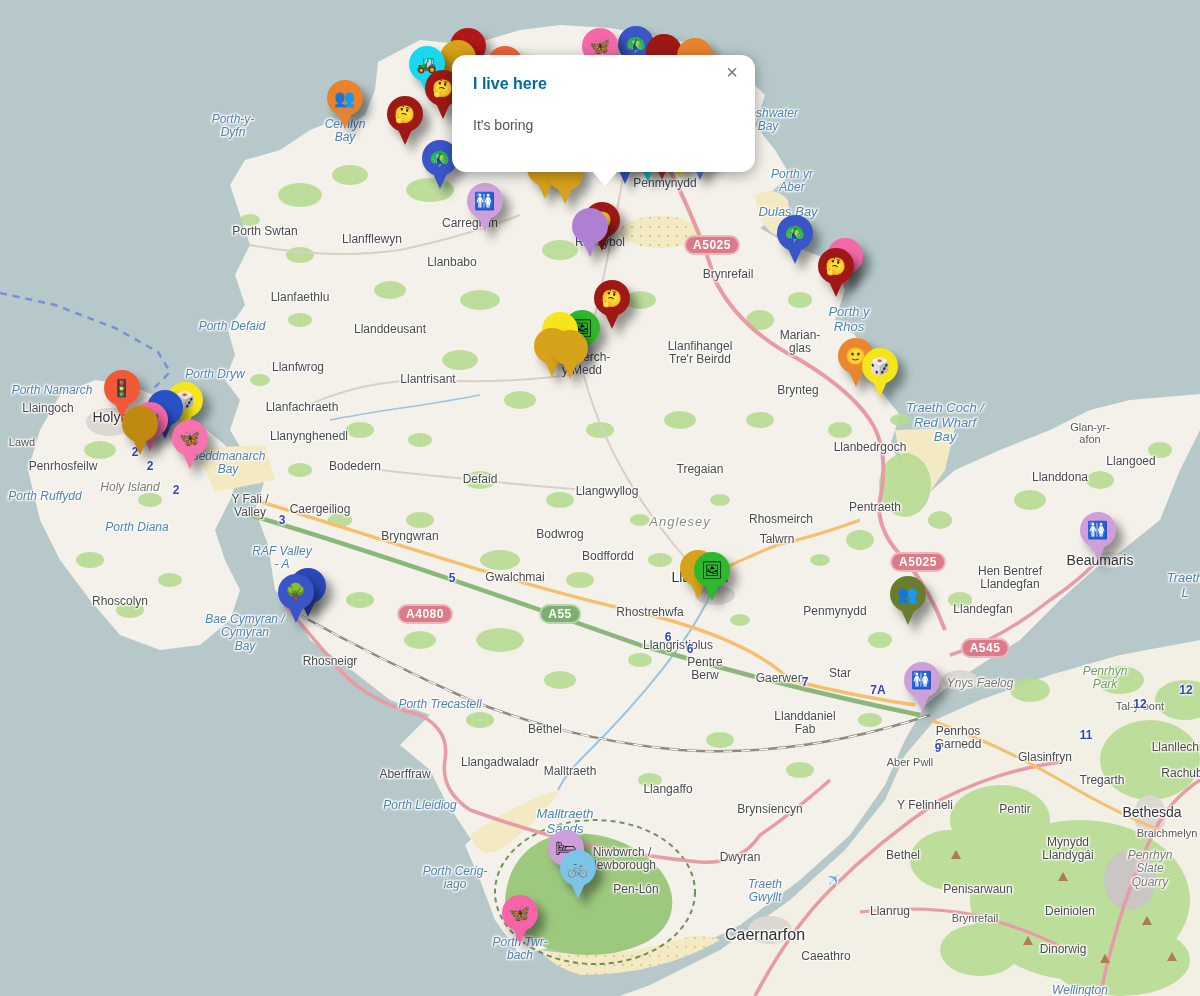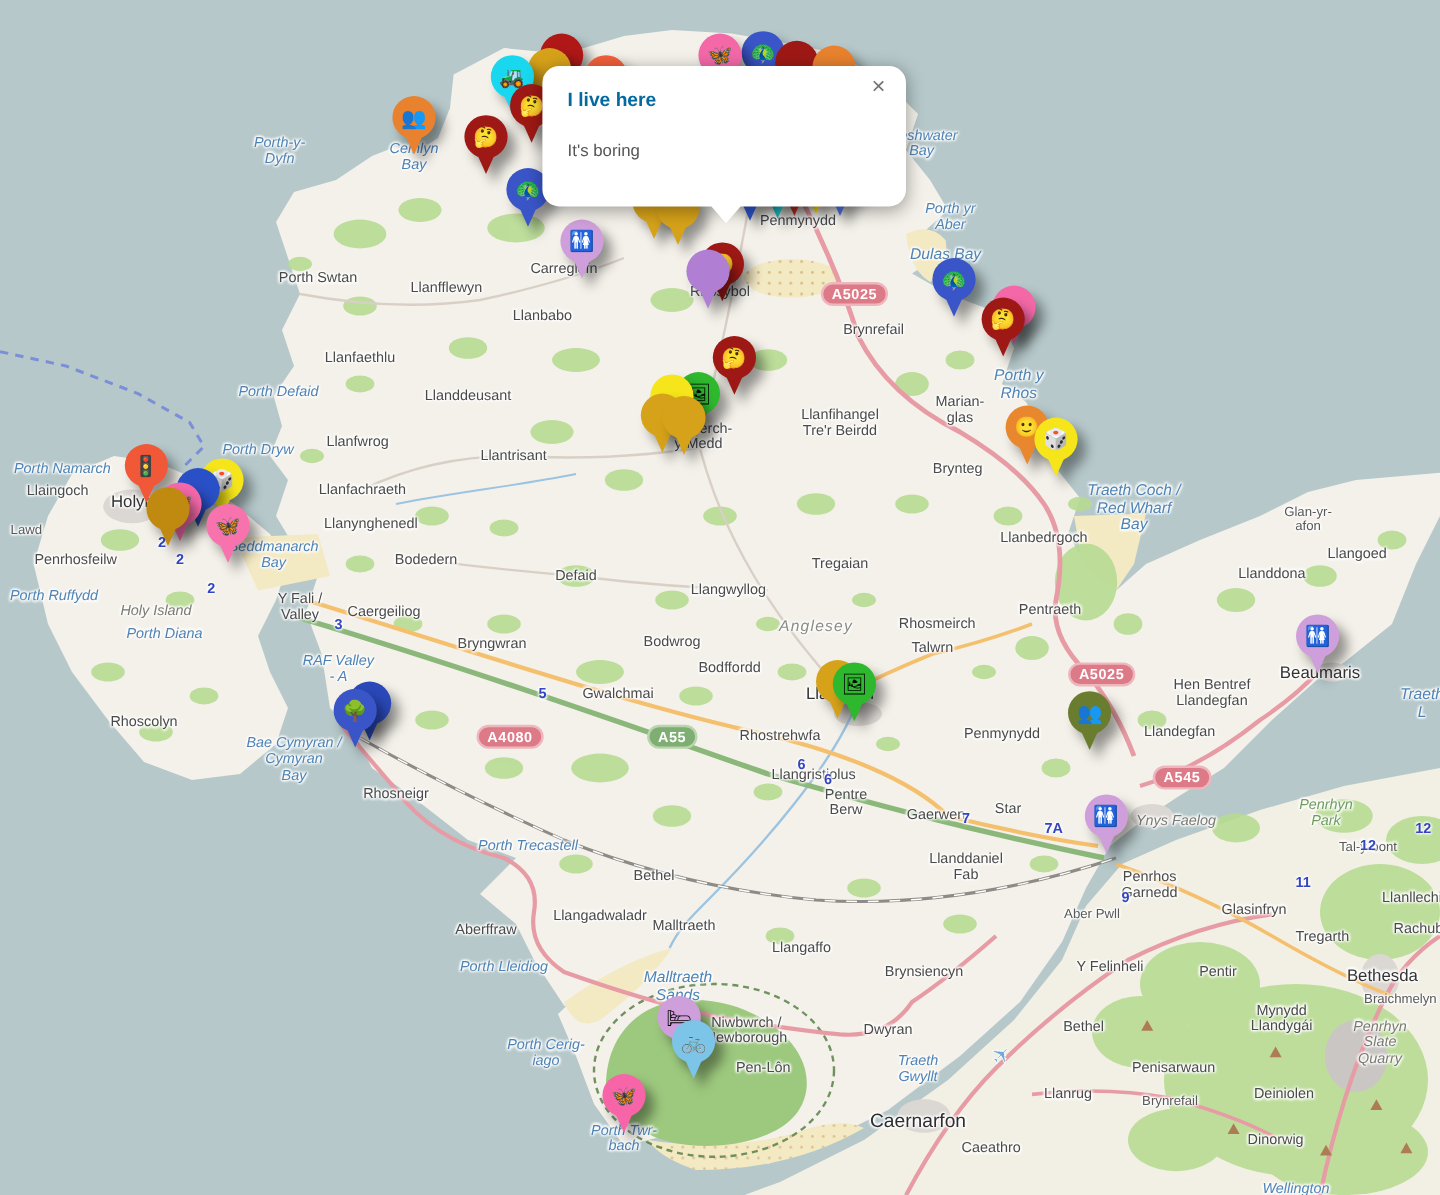--- a/index.html
+++ b/index.html
@@ -348,21 +348,21 @@
       <div class="lbl water" style="left: 520px; top: 949px;">Porth Twr-
 bach</div>
       <div class="lbl water" style="left: 52px; top: 391px;">Porth Namarch</div>
       <div class="lbl town" style="left: 48px; top: 409px;">Llaingoch</div>
       <div class="lbl big" style="left: 122px; top: 418px;">Holyhead</div>
       <div class="lbl town-sm" style="left: 22px; top: 442px;">Lawd</div>
       <div class="lbl town" style="left: 63px; top: 467px;">Penrhosfeilw</div>
       <div class="lbl water" style="left: 228px; top: 463px;">Beddmanarch
 Bay</div>
       <div class="lbl water" style="left: 45px; top: 497px;">Porth Ruffydd</div>
-      <div class="lbl area" style="left: 130px; top: 509px;">Holy Island</div>
+      <div class="lbl area" style="left: 130px; top: 488px;">Holy Island</div>
       <div class="lbl water" style="left: 137px; top: 528px;">Porth Diana</div>
     </div>
   <div id="cycle-layer" class="layer">
       <div class="cyc" style="left: 135px; top: 452px;">2</div>
       <div class="cyc" style="left: 150px; top: 466px;">2</div>
       <div class="cyc" style="left: 176px; top: 490px;">2</div>
       <div class="cyc" style="left: 282px; top: 520px;">3</div>
       <div class="cyc" style="left: 452px; top: 578px;">5</div>
       <div class="cyc" style="left: 668px; top: 637px;">6</div>
       <div class="cyc" style="left: 690px; top: 649px;">6</div>

